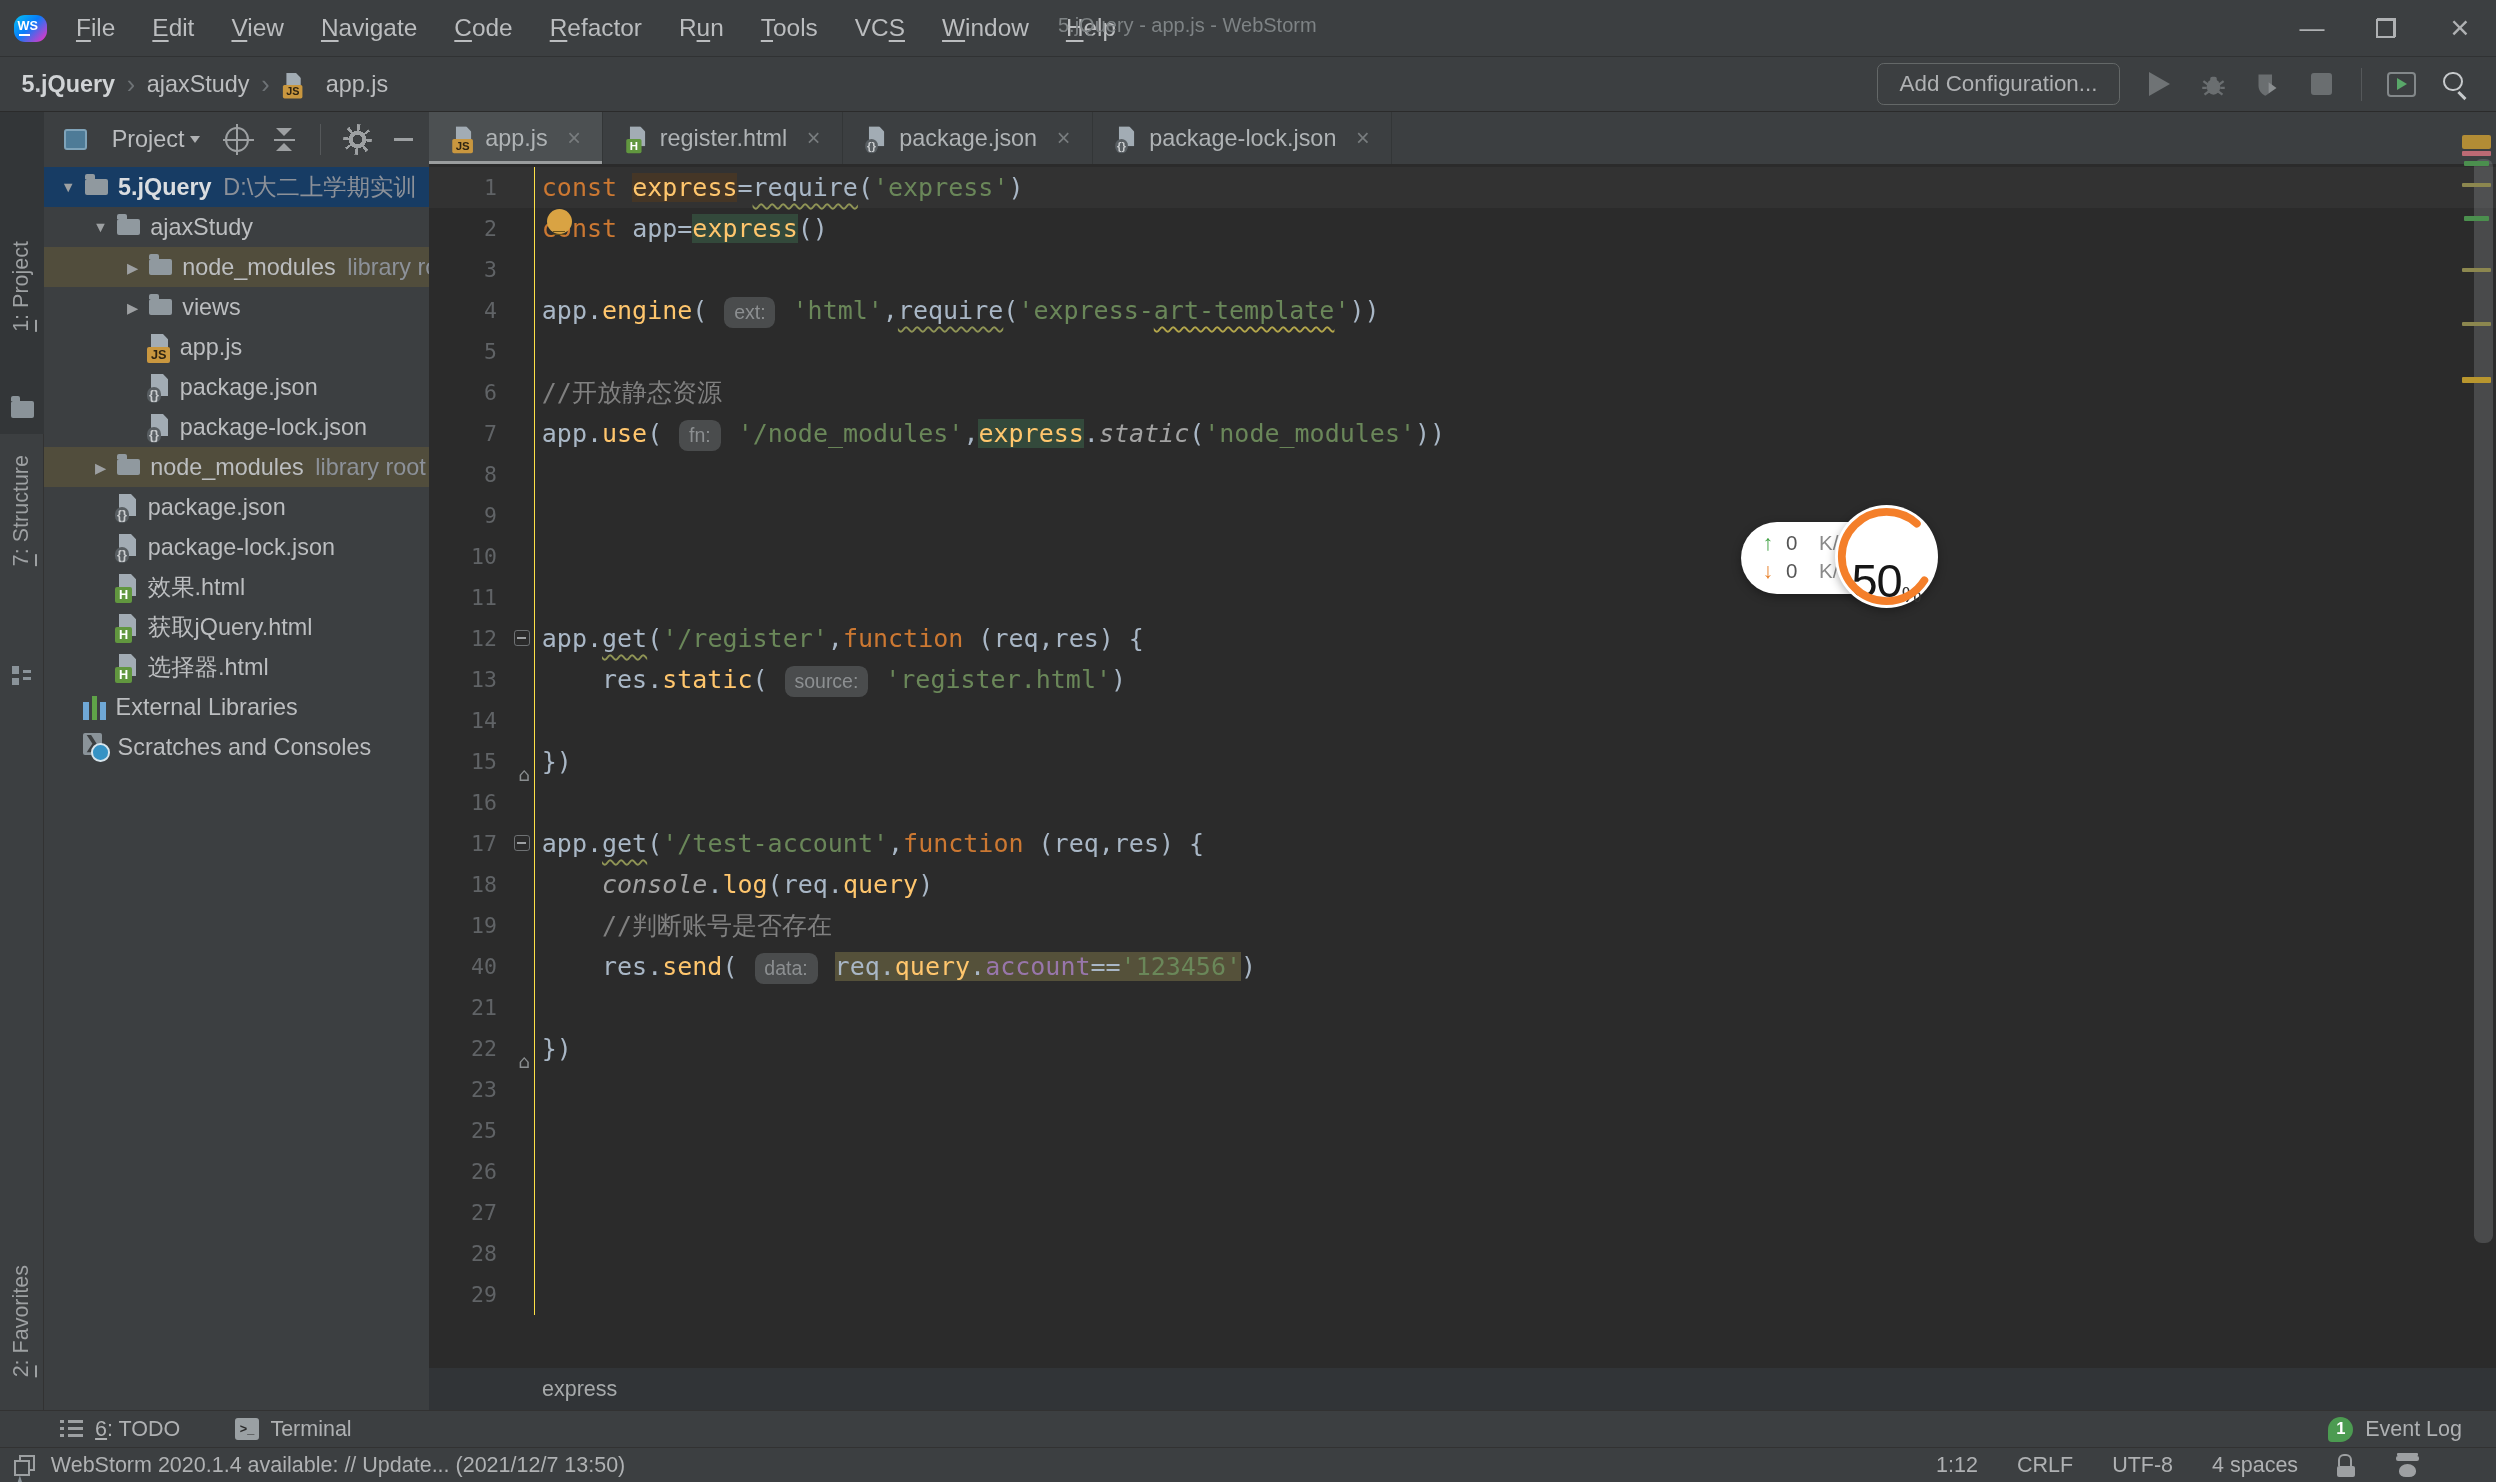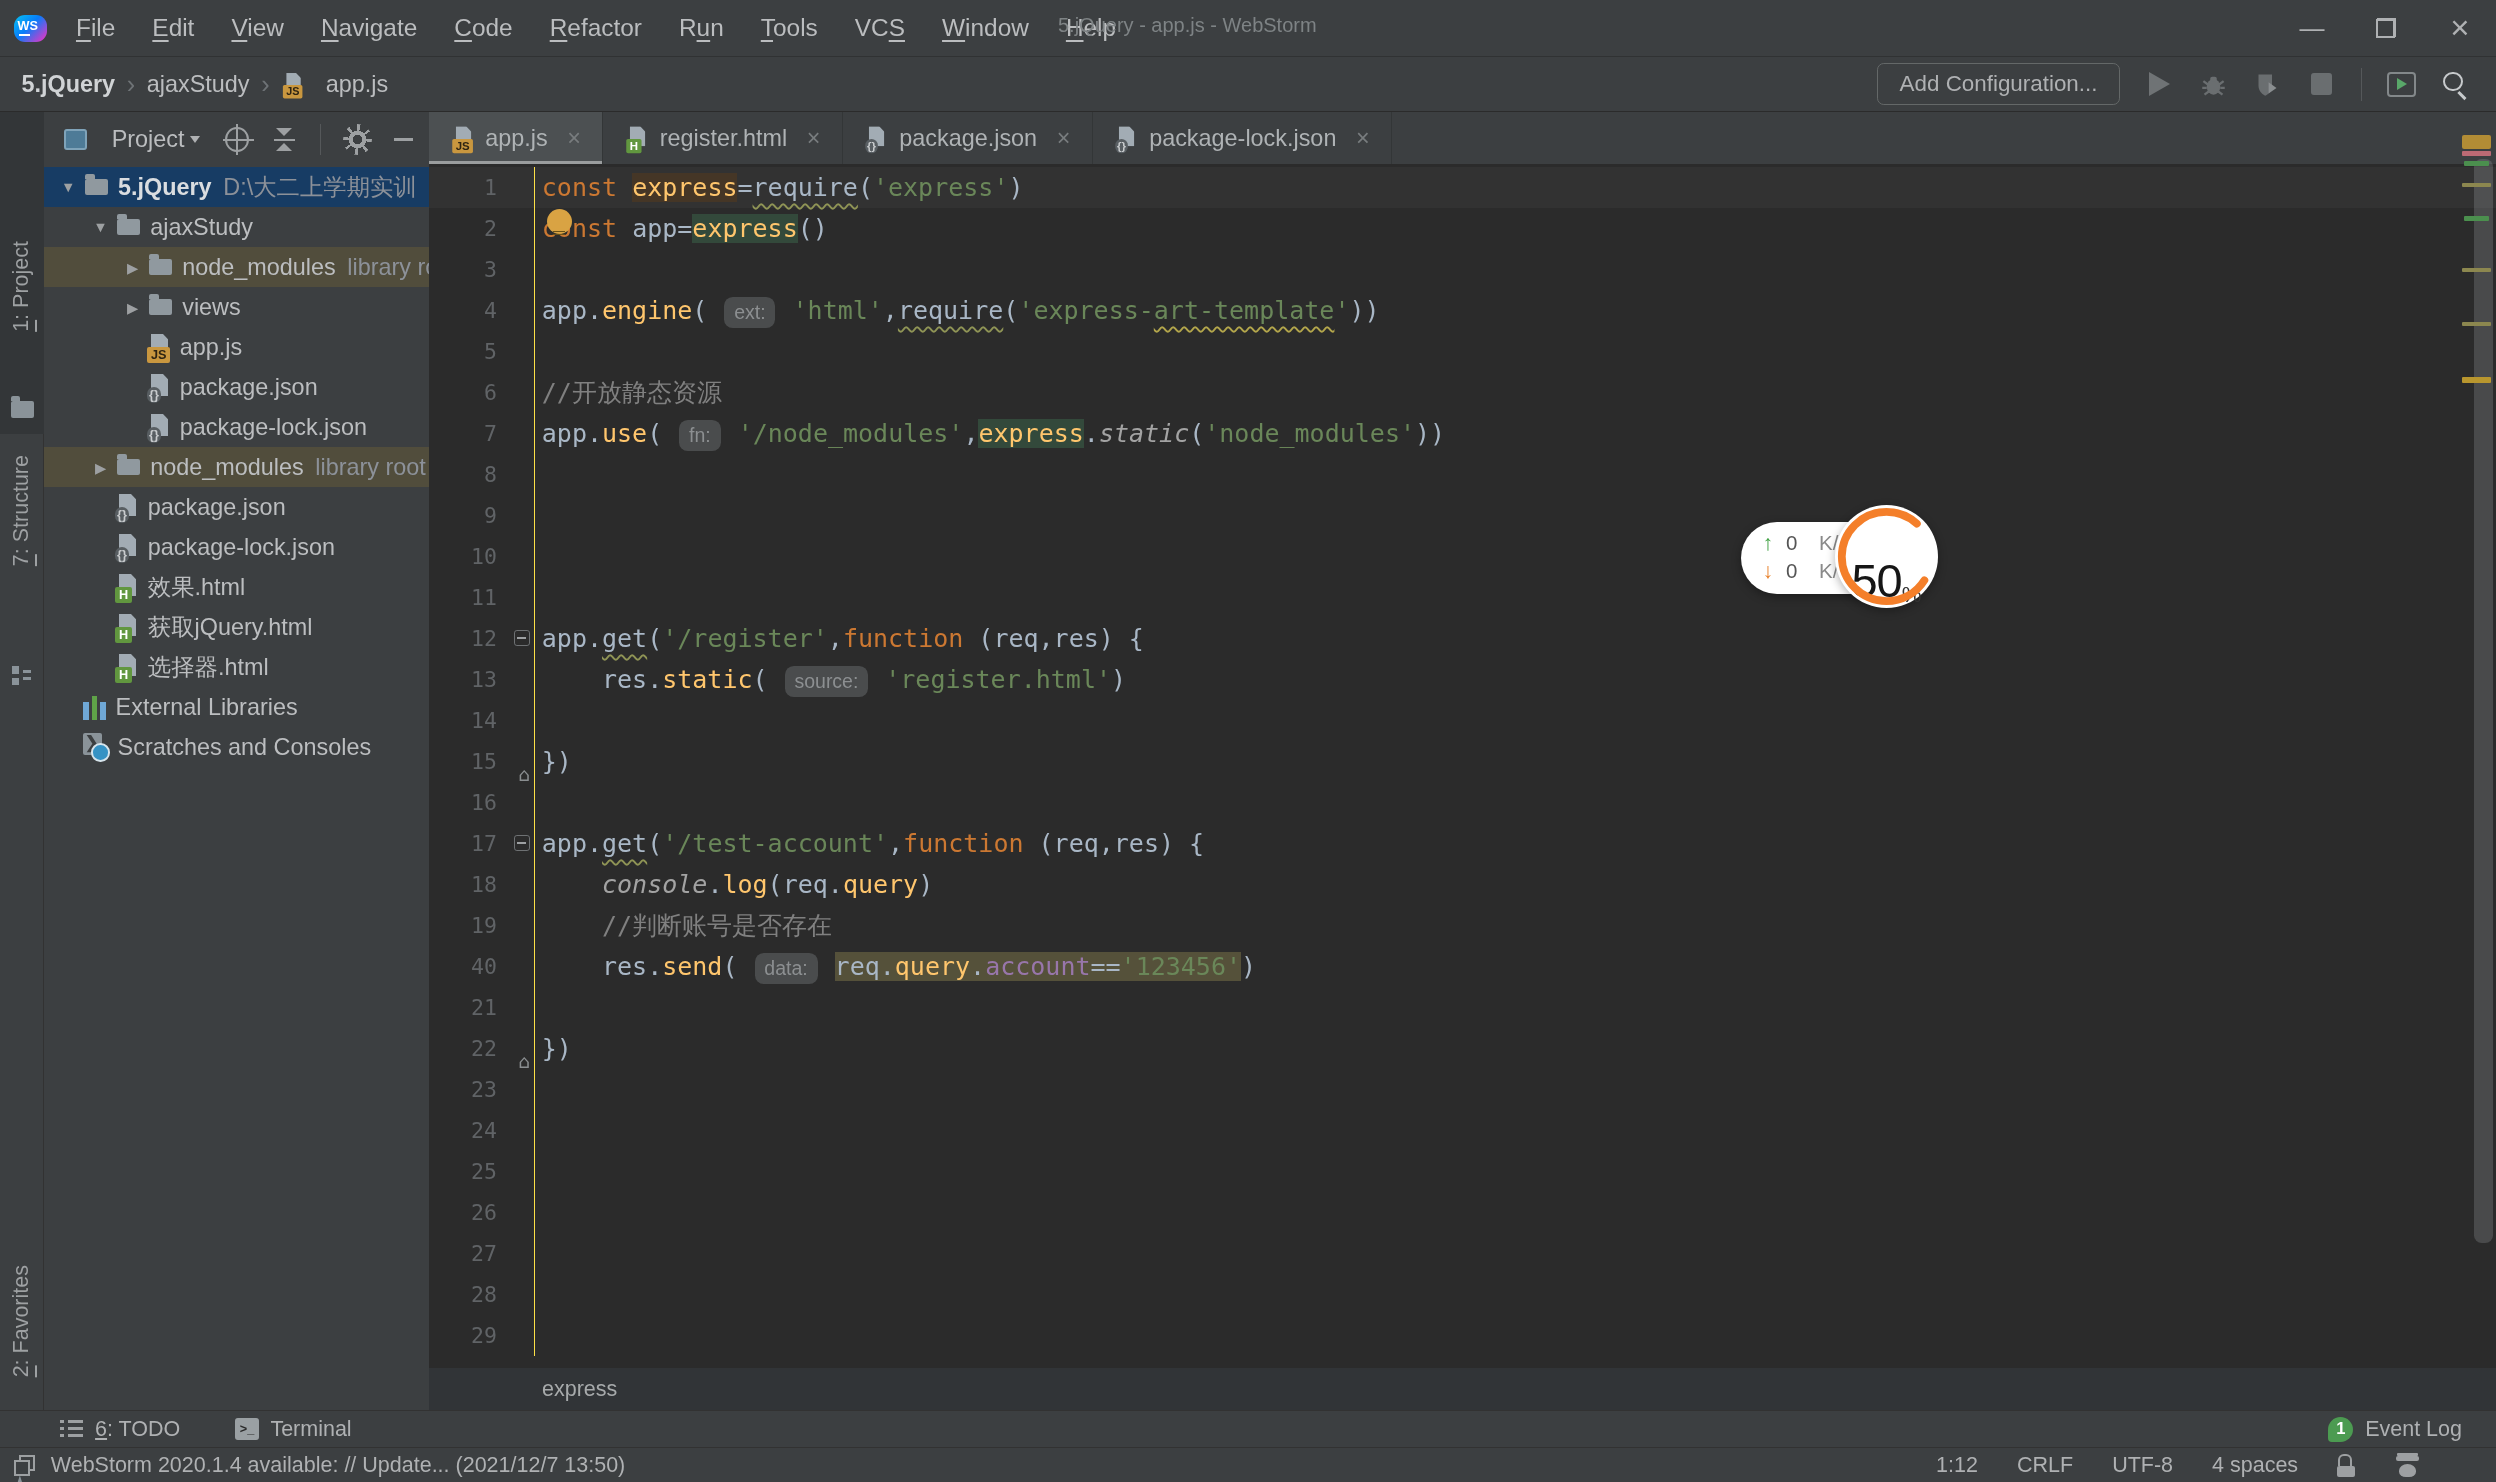--- a/index.html
+++ b/index.html
@@ -477,24 +477,20 @@
         </div>
         <div class="code-row">
           <div class="gutter">22<span class="fold end"></span></div>
           <div class="ln-content"><span class="tk-p">})</span></div>
         </div>
         <div class="code-row">
           <div class="gutter">23</div>
           <div class="ln-content"></div>
         </div>
         <div class="code-row">
-          <div class="gutter">24</div>
-          <div class="ln-content"></div>
-        </div>
-        <div class="code-row">
           <div class="gutter">25</div>
           <div class="ln-content"></div>
         </div>
         <div class="code-row">
           <div class="gutter">26</div>
           <div class="ln-content"></div>
         </div>
         <div class="code-row">
           <div class="gutter">27</div>
           <div class="ln-content"></div>

